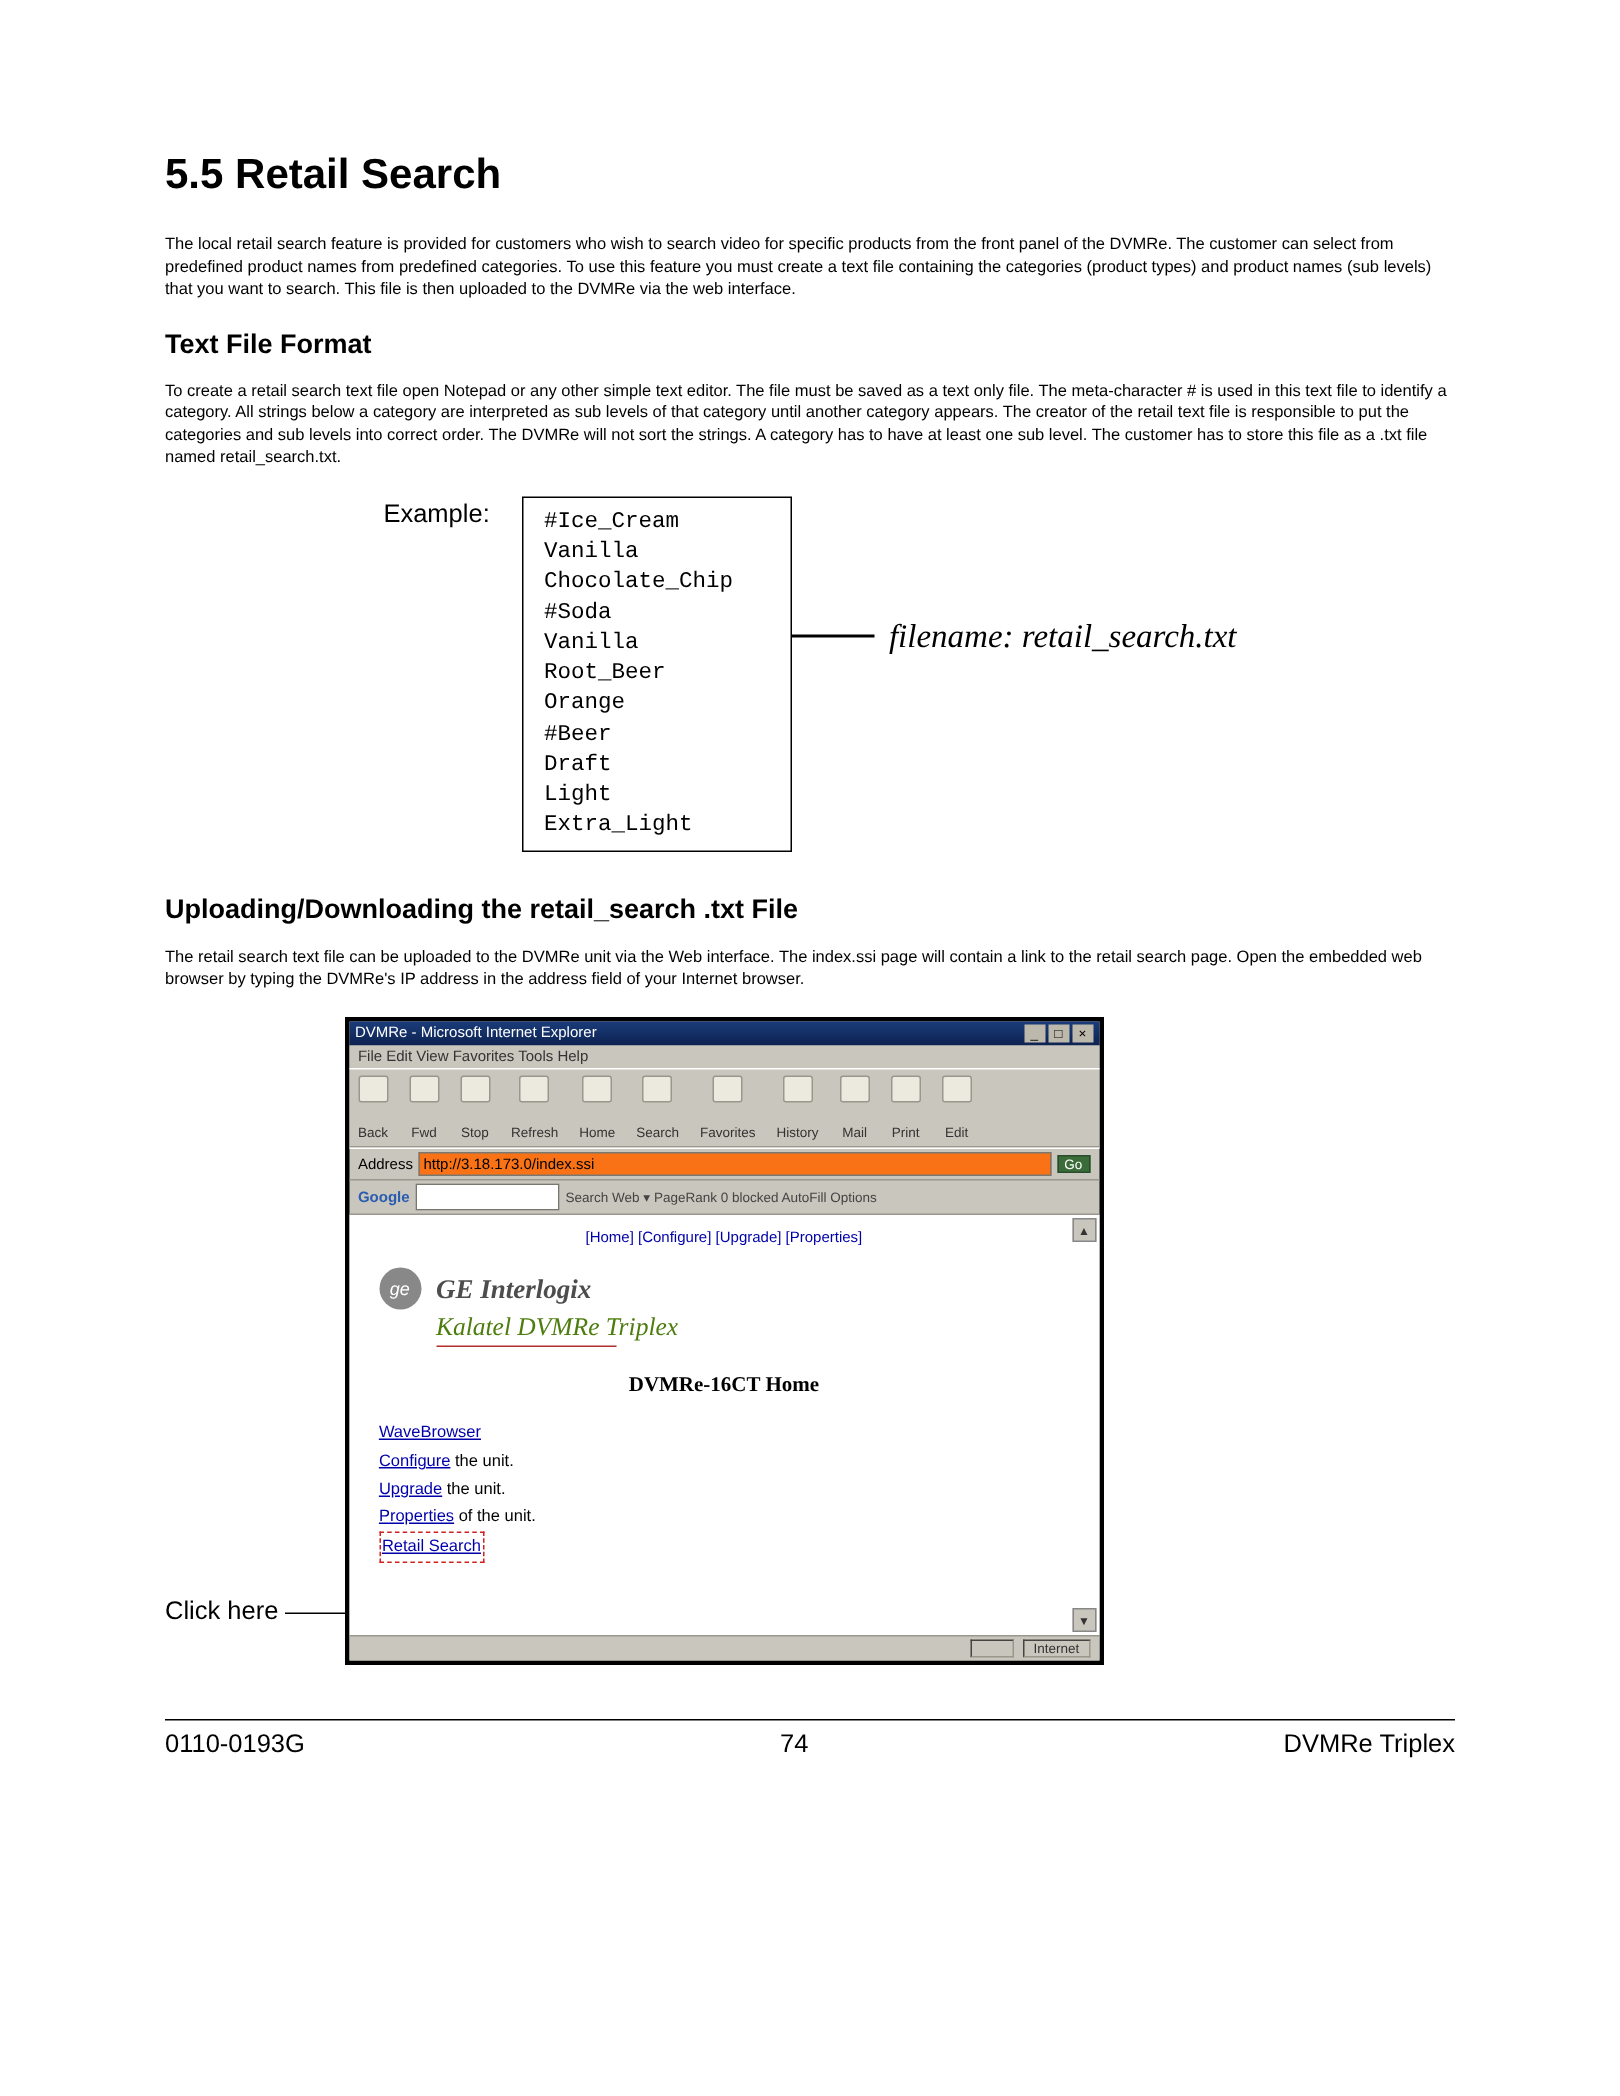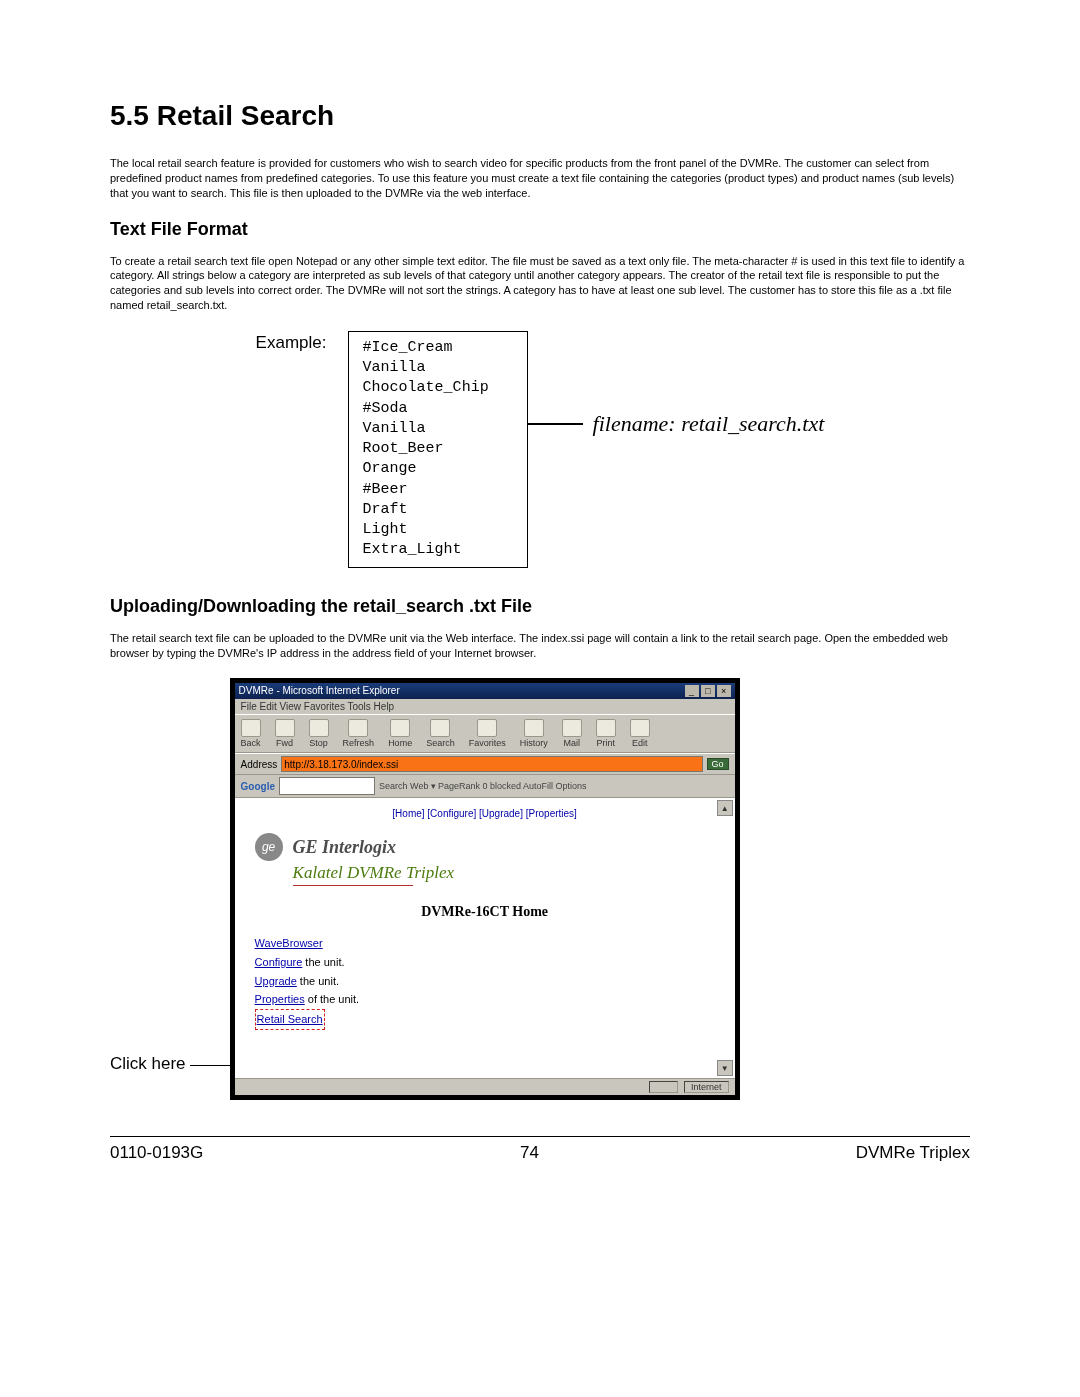--- a/index.html
+++ b/index.html
@@ -81,21 +81,21 @@
     padding-bottom: 26px;
   }
   .click-conn {
     width: 40px;
     height: 1.5px;
     background: #000;
     margin-bottom: 34px;
   }
   .browser {
     width: 500px;
-    border: 5px solid #000000;
+    border: 3px solid #000000;
     background: #c9c6bd;
     font-size: 10px;
     flex: 0 0 auto;
   }
   .titlebar {
     background: linear-gradient(#1a3c7a,#0d2250);
     color: #fff;
     padding: 2px 4px;
     display: flex;
     justify-content: space-between;
@@ -113,21 +113,21 @@
     background:#c9c6bd;
     padding:4px 6px;
     display:flex;
     gap:14px;
     border-top:1px solid #fff;
     border-bottom:1px solid #9a978d;
     font-size:9px;
     color:#333;
     align-items:center;
   }
-  .tbtn{display:flex;flex-direction:column;align-items:center;gap:1px;}
+  .tbtn{display:flex;flex-direction:column;align-items:center;gap:15px;}
   .tbtn .ic{width:18px;height:16px;border:1px solid #9a978d;background:#eceadf;border-radius:2px;}
   .addr{display:flex;align-items:center;gap:4px;padding:2px 6px;border-top:1px solid #fff;border-bottom:1px solid #9a978d;font-size:10px;}
   .addr input{flex:1;height:14px;font-size:10px;border:1px solid #7a786e;background:#f97316;padding:0 2px;}
   .addr .go{color:#fff;background:#3a6c3a;border:1px solid #2a4c2a;padding:0 4px;font-size:9px;}
   .google-bar{display:flex;align-items:center;gap:4px;padding:2px 6px;border-bottom:1px solid #9a978d;font-size:10px;}
   .google-bar .glabel{color:#2a5db0;font-weight:bold;}
   .google-bar input{width:90px;height:14px;border:1px solid #7a786e;background:#fff;font-size:10px;}
   .google-bar .gbtns{font-size:9px;color:#444;}
   .content{background:#fff;padding:10px 20px 10px 20px;min-height:260px;position:relative;}
   .toplinks{text-align:center;font-size:10px;color:#0000aa;}

